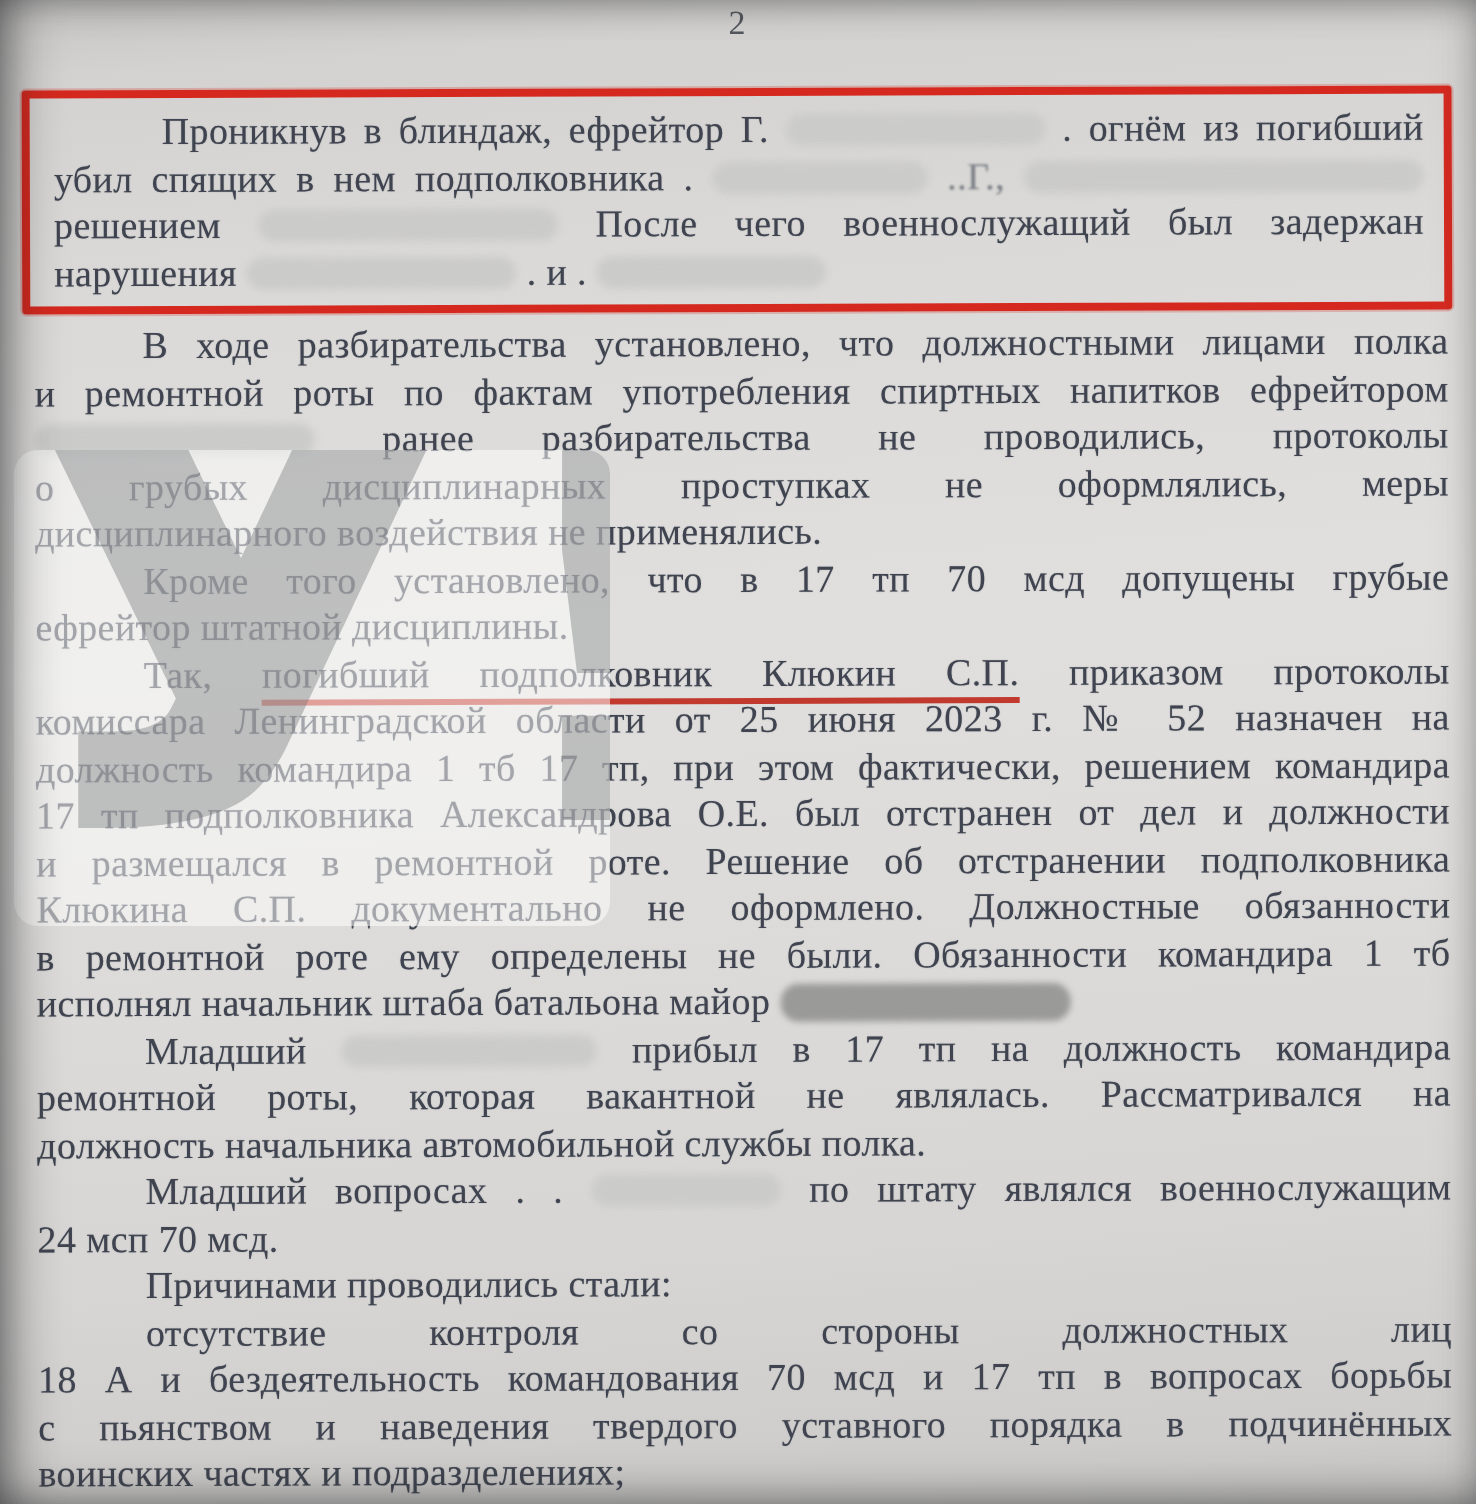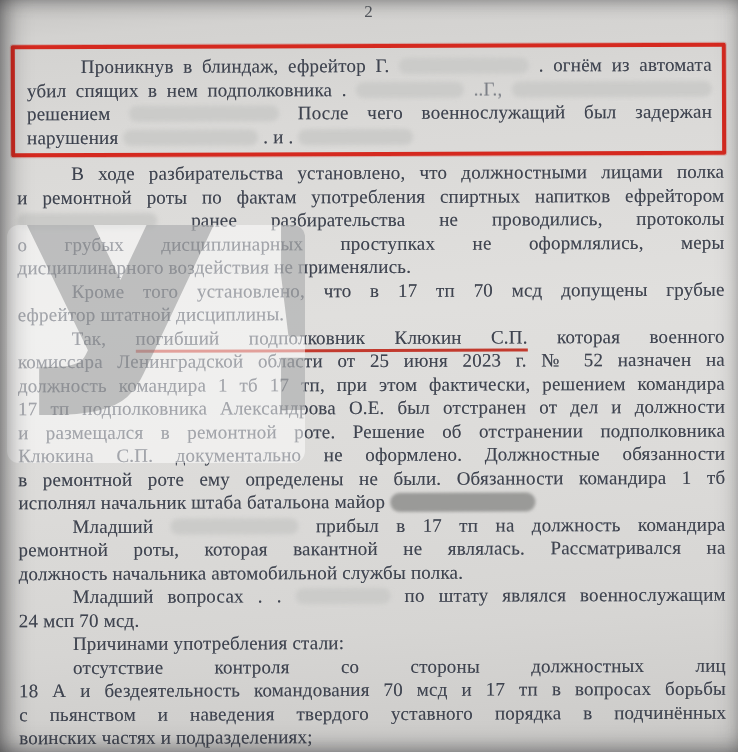--- a/index.html
+++ b/index.html
@@ -78,59 +78,59 @@
 </head>
 <body>
 
 <div class="photo"></div>
 
 <div class="page-number">2</div>
 
 <div class="content">
   <div class="red-box">
       <div class="para">
-        <div class="line j ind"><span>Проникнув в блиндаж, ефрейтор Г.</span> <span class="redact" style="width: 130px;"></span> <span>. огнём из автомата</span> </div>
+        <div class="line j ind"><span>Проникнув в блиндаж, ефрейтор Г.</span> <span class="redact" style="width: 130px;"></span> <span>. огнём из погибший</span> </div>
         <div class="line j"><span>убил спящих в нем подполковника .</span> <span class="redact" style="width: 108px;"></span> <span class="ghost">..Г.,</span> <span class="redact" style="width: 200px;"></span> </div>
         <div class="line j"><span>решением</span> <span class="redact" style="width: 150px;"></span> <span>После чего военнослужащий был задержан</span> </div>
         <div class="line"><span>нарушения</span> <span class="redact" style="width: 135px;"></span> <span>. и .</span> <span class="redact" style="width: 115px;"></span> </div>
       </div>
     </div>
   <div id="paras">
       <div class="para">
         <div class="line j ind"><span>В ходе разбирательства установлено, что должностными лицами полка</span> </div>
         <div class="line j"><span>и ремонтной роты по фактам употребления спиртных напитков ефрейтором</span> </div>
         <div class="line j"><span class="redact" style="width: 140px;"></span> <span>ранее разбирательства не проводились, протоколы</span> </div>
         <div class="line j"><span>о грубых дисциплинарных проступках не оформлялись, меры</span> </div>
         <div class="line"><span>дисциплинарного воздействия не применялись.</span> </div>
       </div>
       <div class="para">
         <div class="line j ind"><span>Кроме того установлено, что в 17 тп 70 мсд допущены грубые</span> </div>
         <div class="line"><span>ефрейтор штатной дисциплины.</span> </div>
       </div>
       <div class="para">
-        <div class="line j ind"><span>Так,</span> <span class="u-red">погибший подполковник Клюкин С.П.</span> <span>которая военного</span> </div>
+        <div class="line j ind"><span>Так,</span> <span class="u-red">погибший подполковник Клюкин С.П.</span> <span>приказом протоколы</span> </div>
         <div class="line j"><span>комиссара Ленинградской области от 25 июня 2023 г. № 52 назначен на</span> </div>
         <div class="line j"><span>должность командира 1 тб 17 тп, при этом фактически, решением командира</span> </div>
         <div class="line j"><span>17 тп подполковника Александрова О.Е. был отстранен от дел и должности</span> </div>
         <div class="line j"><span>и размещался в ремонтной роте. Решение об отстранении подполковника</span> </div>
         <div class="line j"><span>Клюкина С.П. документально не оформлено. Должностные обязанности</span> </div>
         <div class="line j"><span>в ремонтной роте ему определены не были. Обязанности командира 1 тб</span> </div>
         <div class="line"><span>исполнял начальник штаба батальона майор</span> <span class="redact dark" style="width: 145px;"></span> </div>
       </div>
       <div class="para">
         <div class="line j ind"><span>Младший</span> <span class="redact" style="width: 128px;"></span> <span>прибыл в 17 тп на должность командира</span> </div>
         <div class="line j"><span>ремонтной роты, которая вакантной не являлась. Рассматривался на</span> </div>
         <div class="line"><span>должность начальника автомобильной службы полка.</span> </div>
       </div>
       <div class="para">
         <div class="line j ind"><span>Младший вопросах . .</span> <span class="redact" style="width: 95px;"></span> <span>по штату являлся военнослужащим</span> </div>
         <div class="line"><span>24 мсп 70 мсд.</span> </div>
       </div>
       <div class="para">
-        <div class="line ind"><span>Причинами употребления стали:</span> </div>
+        <div class="line ind"><span>Причинами проводились стали:</span> </div>
       </div>
       <div class="para">
         <div class="line j ind"><span>отсутствие контроля со стороны должностных лиц</span> </div>
         <div class="line j"><span>18 А и бездеятельность командования 70 мсд и 17 тп в вопросах борьбы</span> </div>
         <div class="line j"><span>с пьянством и наведения твердого уставного порядка в подчинённых</span> </div>
         <div class="line"><span>воинских частях и подразделениях;</span> </div>
       </div>
     </div>
 </div>
 

